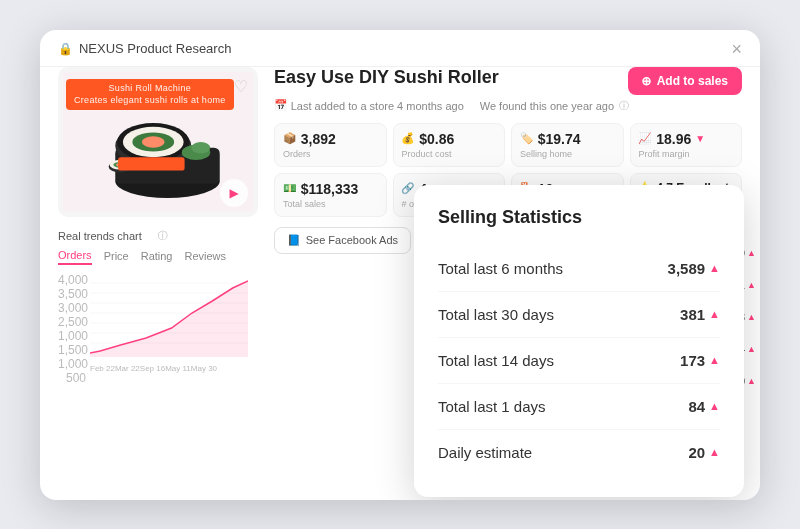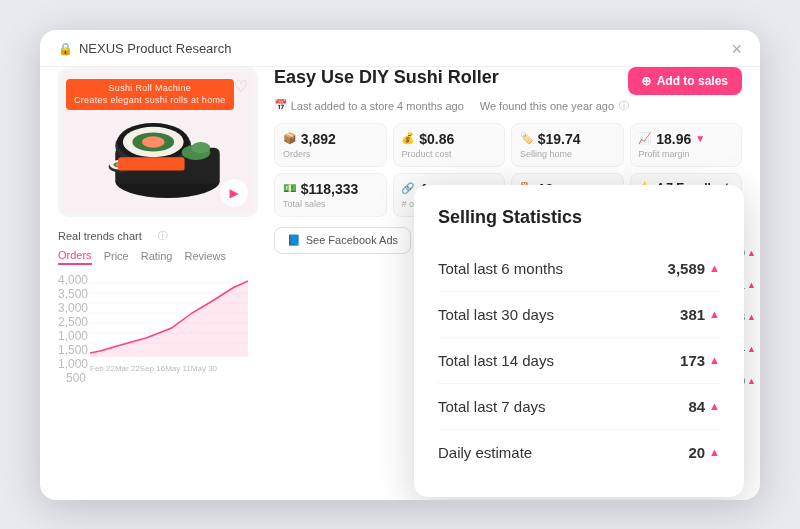--- a/index.html
+++ b/index.html
@@ -604,21 +604,21 @@
       </span>
     </div>
     <div class="stat-row">
       <span class="stat-row-label">Total last 14 days</span>
       <span class="stat-row-value">
         173
         <span class="trend-up">▲</span>
       </span>
     </div>
     <div class="stat-row">
-      <span class="stat-row-label">Total last 7 days</span>
+      <span class="stat-row-label">Total last 1 days</span>
       <span class="stat-row-value">
         84
         <span class="trend-up">▲</span>
       </span>
     </div>
     <div class="stat-row">
       <span class="stat-row-label">Daily estimate</span>
       <span class="stat-row-value">
         20
         <span class="trend-up">▲</span>

